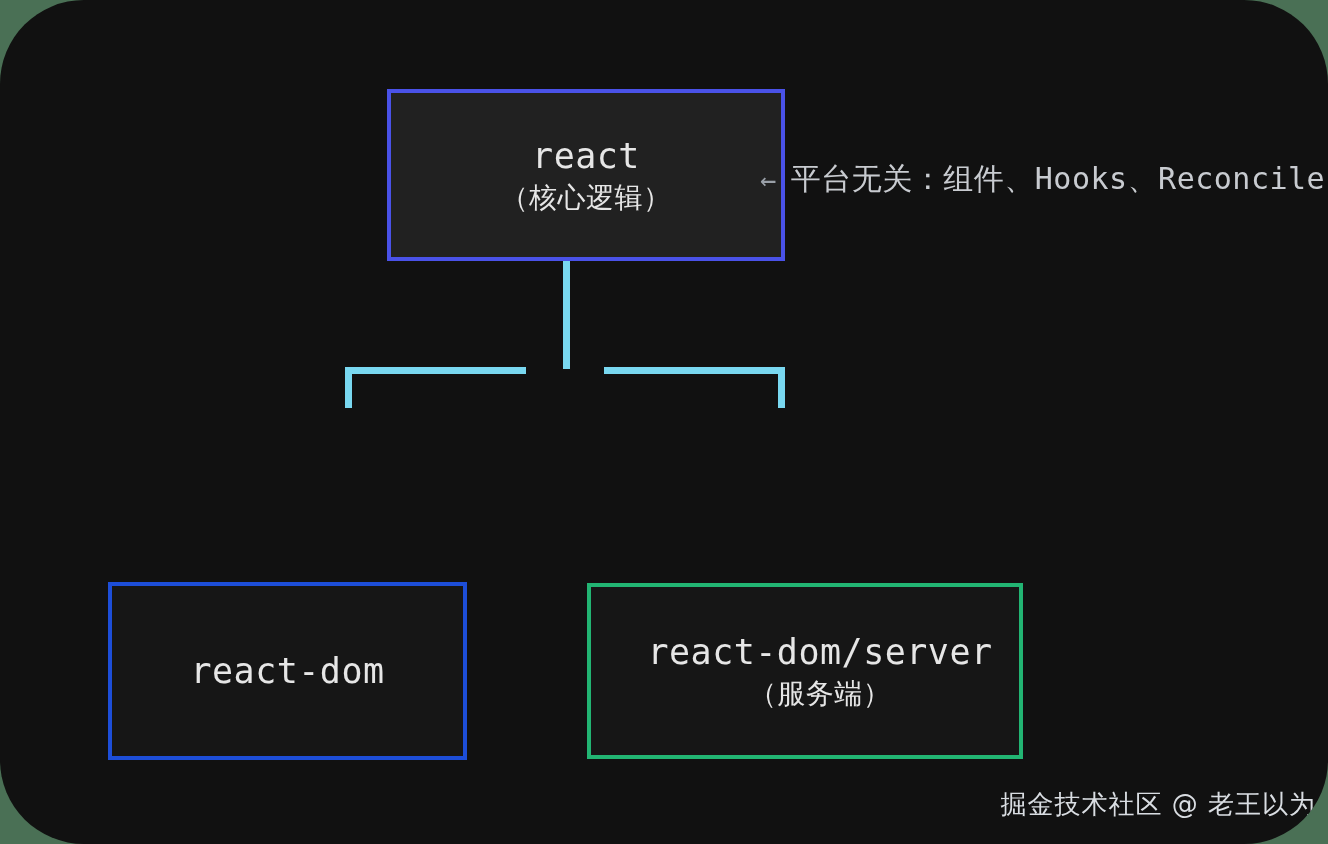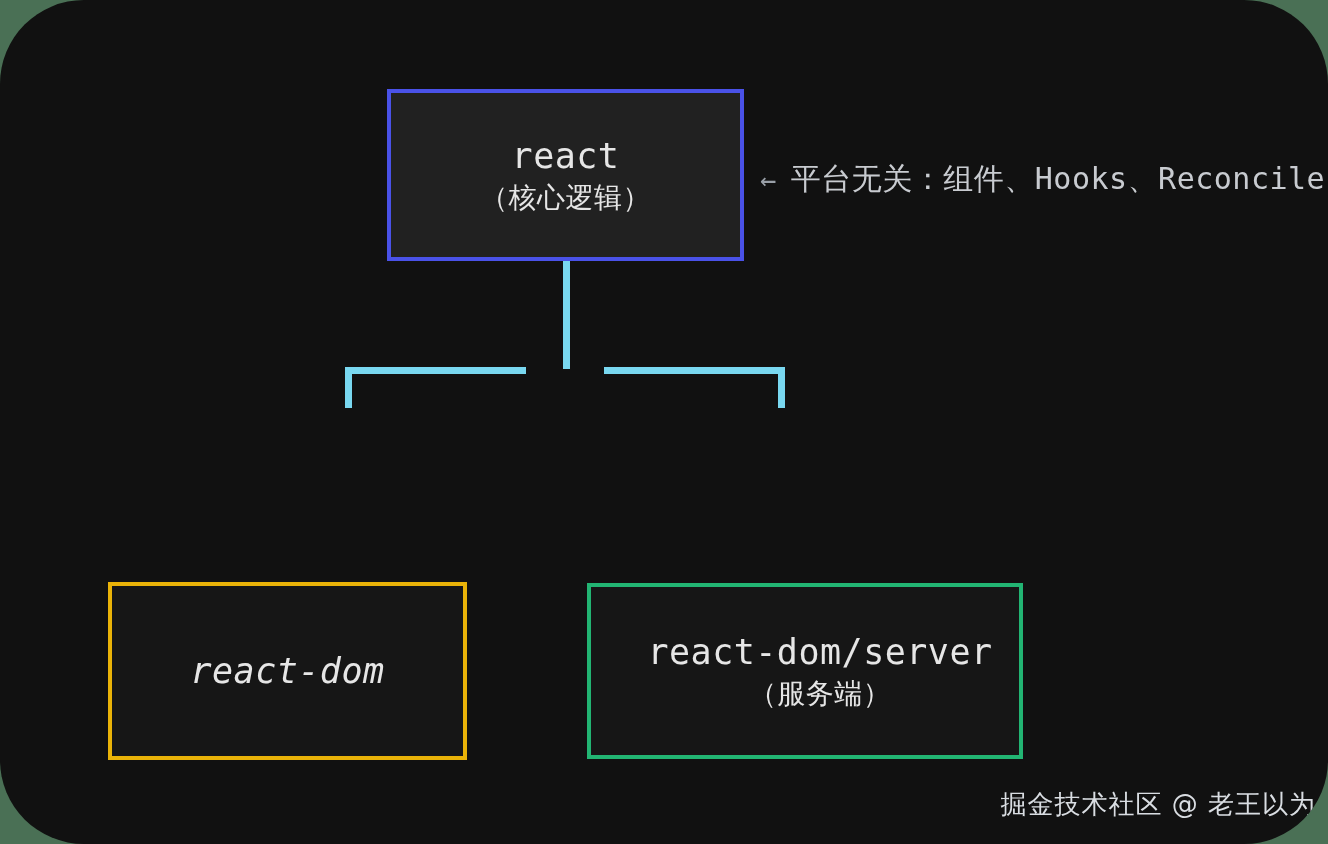--- a/index.html
+++ b/index.html
@@ -55,34 +55,33 @@
   }
   .node .line2 {
     font-size: 28px;
     letter-spacing: 0.5px;
     white-space: nowrap;
   }
 
   #node-react {
     left: 387px;
     top: 89px;
-    width: 357px;
+    width: 398px;
     height: 172px;
     border: 4px solid #4a52e8;
     background: #212121;
   }
 
   #node-react-dom {
     left: 108px;
     top: 582px;
     width: 359px;
     height: 178px;
-    border: 4px solid #eab308;
+    border: 4px solid #1d4ed8;
     background: #161616;
-    font-style: italic;
   }
 
   #node-react-dom-server {
     left: 587px;
     top: 583px;
     width: 436px;
     height: 176px;
     border: 4px solid #22b573;
     background: #161616;
     padding-left: 30px;

